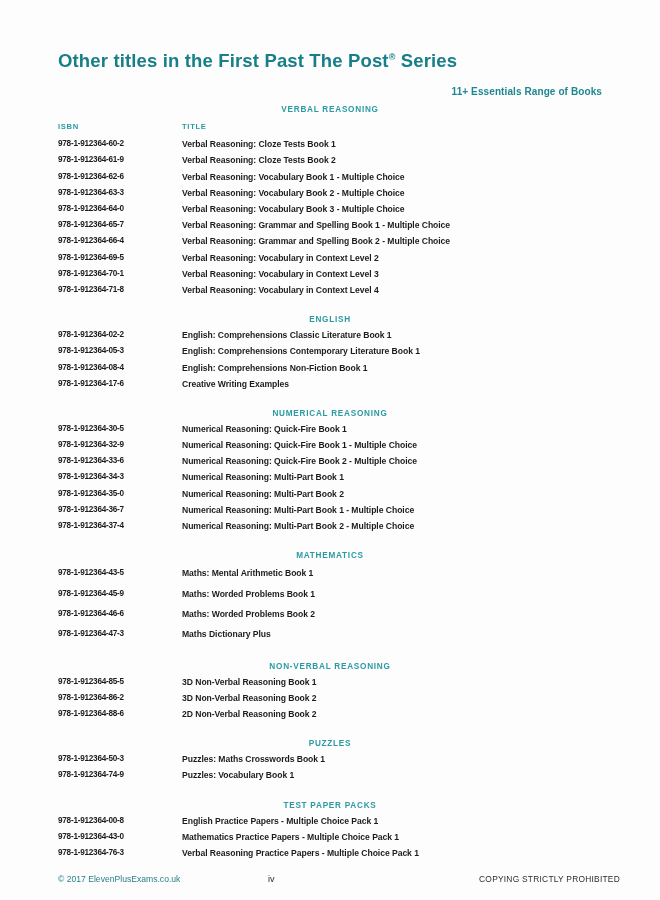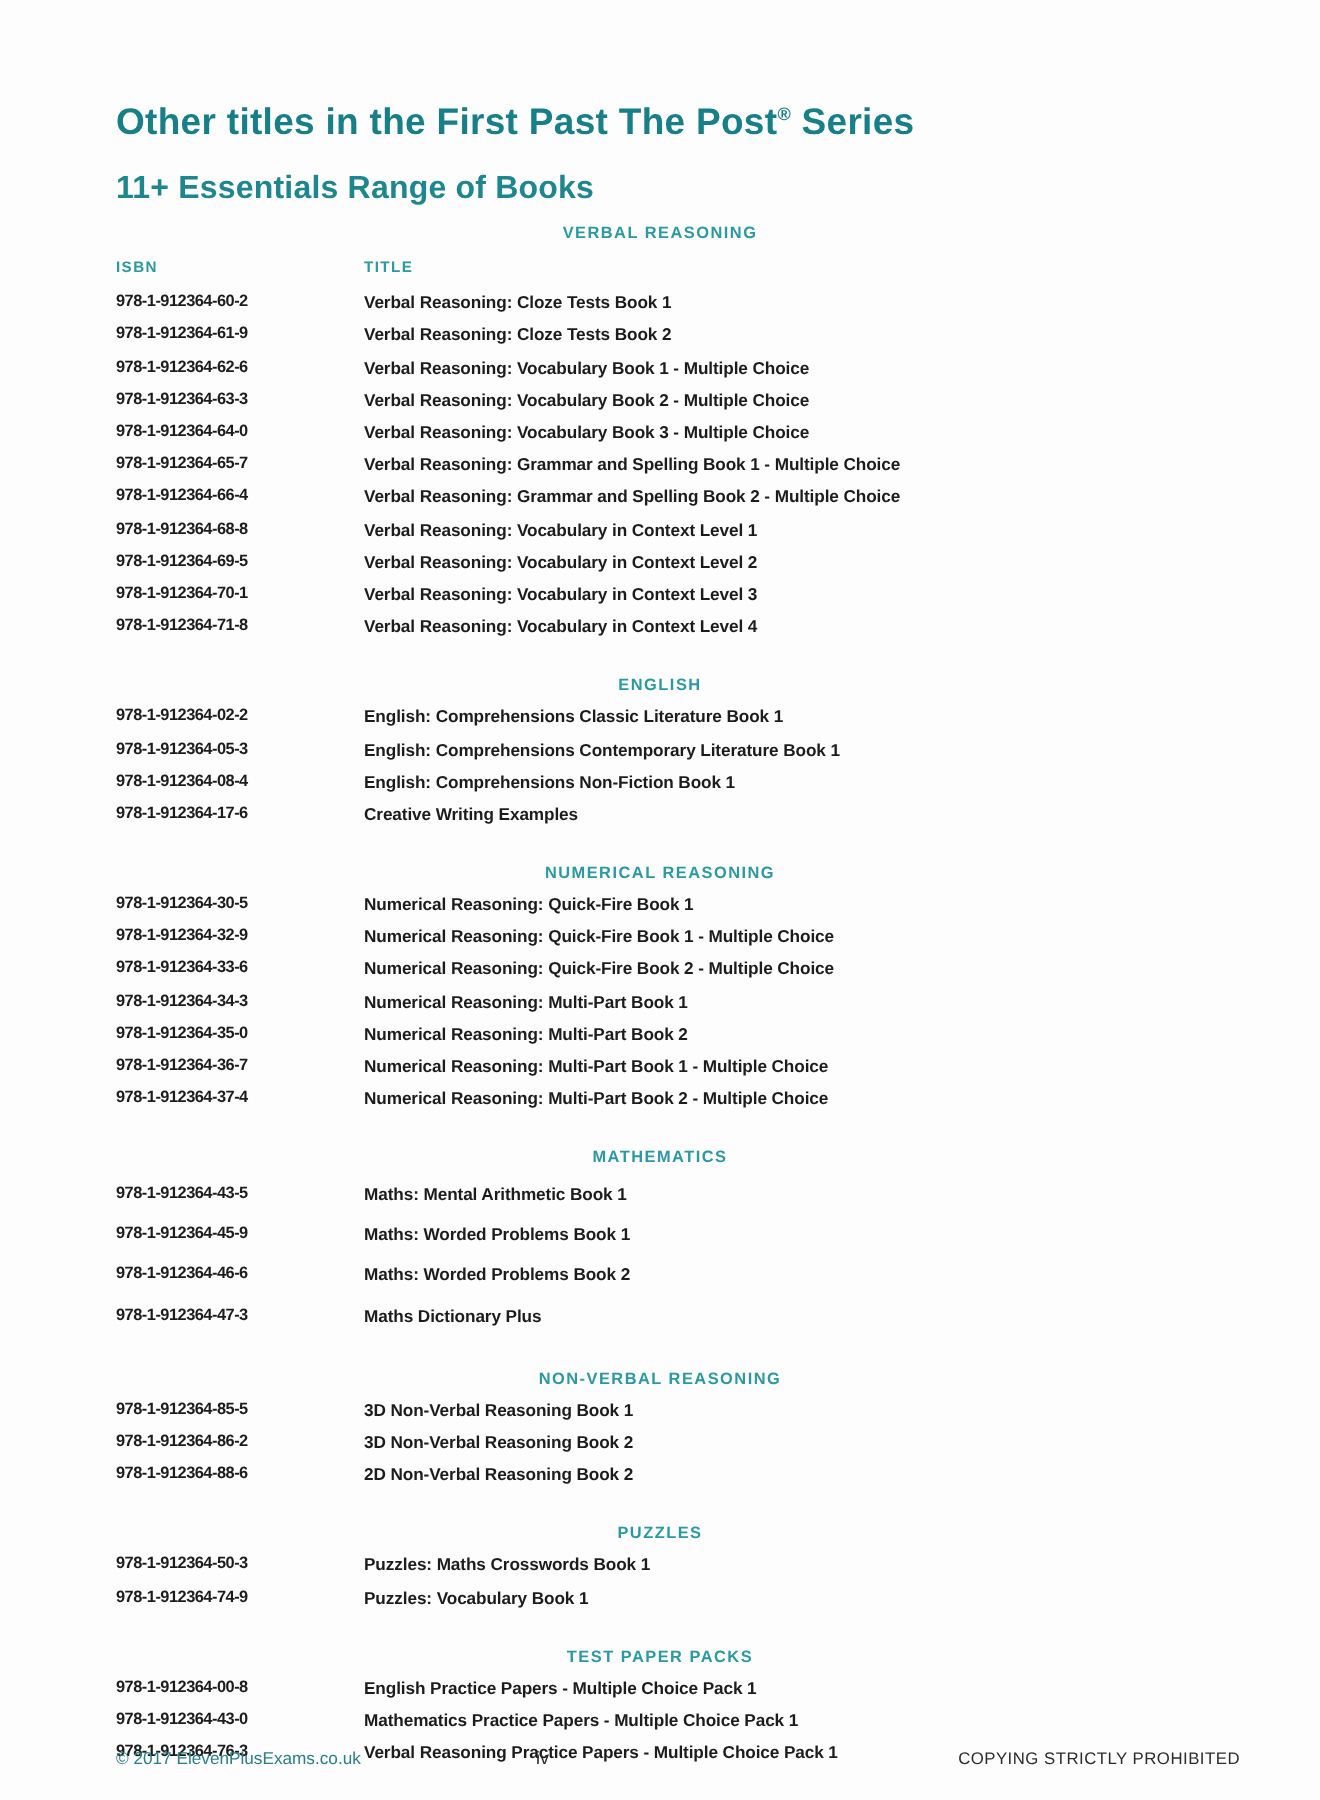--- a/index.html
+++ b/index.html
@@ -37,23 +37,23 @@
     letter-spacing: 0.15px;
     margin: 6px 0 0 0;
     line-height: 1.2;
   }
   .doc-title .sup {
     font-size: 9px;
     vertical-align: super;
     font-weight: bold;
   }
   .doc-subtitle {
-    text-align: left;
+    text-align: right;
     color: #1d8790;
-    font-size: 16px;
+    font-size: 10px;
     font-weight: bold;
     margin: 14px 0 0 0;
     letter-spacing: 0.1px;
   }
 
   
   .book-table {
     width: 100%;
     border-collapse: collapse;
     margin-top: 6px;
@@ -182,24 +182,20 @@
           </tr>
           <tr class="book-row">
             <td class="isbn-cell">978-1-912364-65-7</td>
             <td class="title-cell">Verbal Reasoning: Grammar and Spelling Book 1 - Multiple Choice</td>
           </tr>
           <tr class="book-row">
             <td class="isbn-cell">978-1-912364-66-4</td>
             <td class="title-cell">Verbal Reasoning: Grammar and Spelling Book 2 - Multiple Choice</td>
           </tr>
           <tr class="book-row">
-            <td class="isbn-cell">978-1-912364-68-8</td>
-            <td class="title-cell">Verbal Reasoning: Vocabulary in Context Level 1</td>
-          </tr>
-          <tr class="book-row">
             <td class="isbn-cell">978-1-912364-69-5</td>
             <td class="title-cell">Verbal Reasoning: Vocabulary in Context Level 2</td>
           </tr>
           <tr class="book-row">
             <td class="isbn-cell">978-1-912364-70-1</td>
             <td class="title-cell">Verbal Reasoning: Vocabulary in Context Level 3</td>
           </tr>
           <tr class="book-row">
             <td class="isbn-cell">978-1-912364-71-8</td>
             <td class="title-cell">Verbal Reasoning: Vocabulary in Context Level 4</td>

